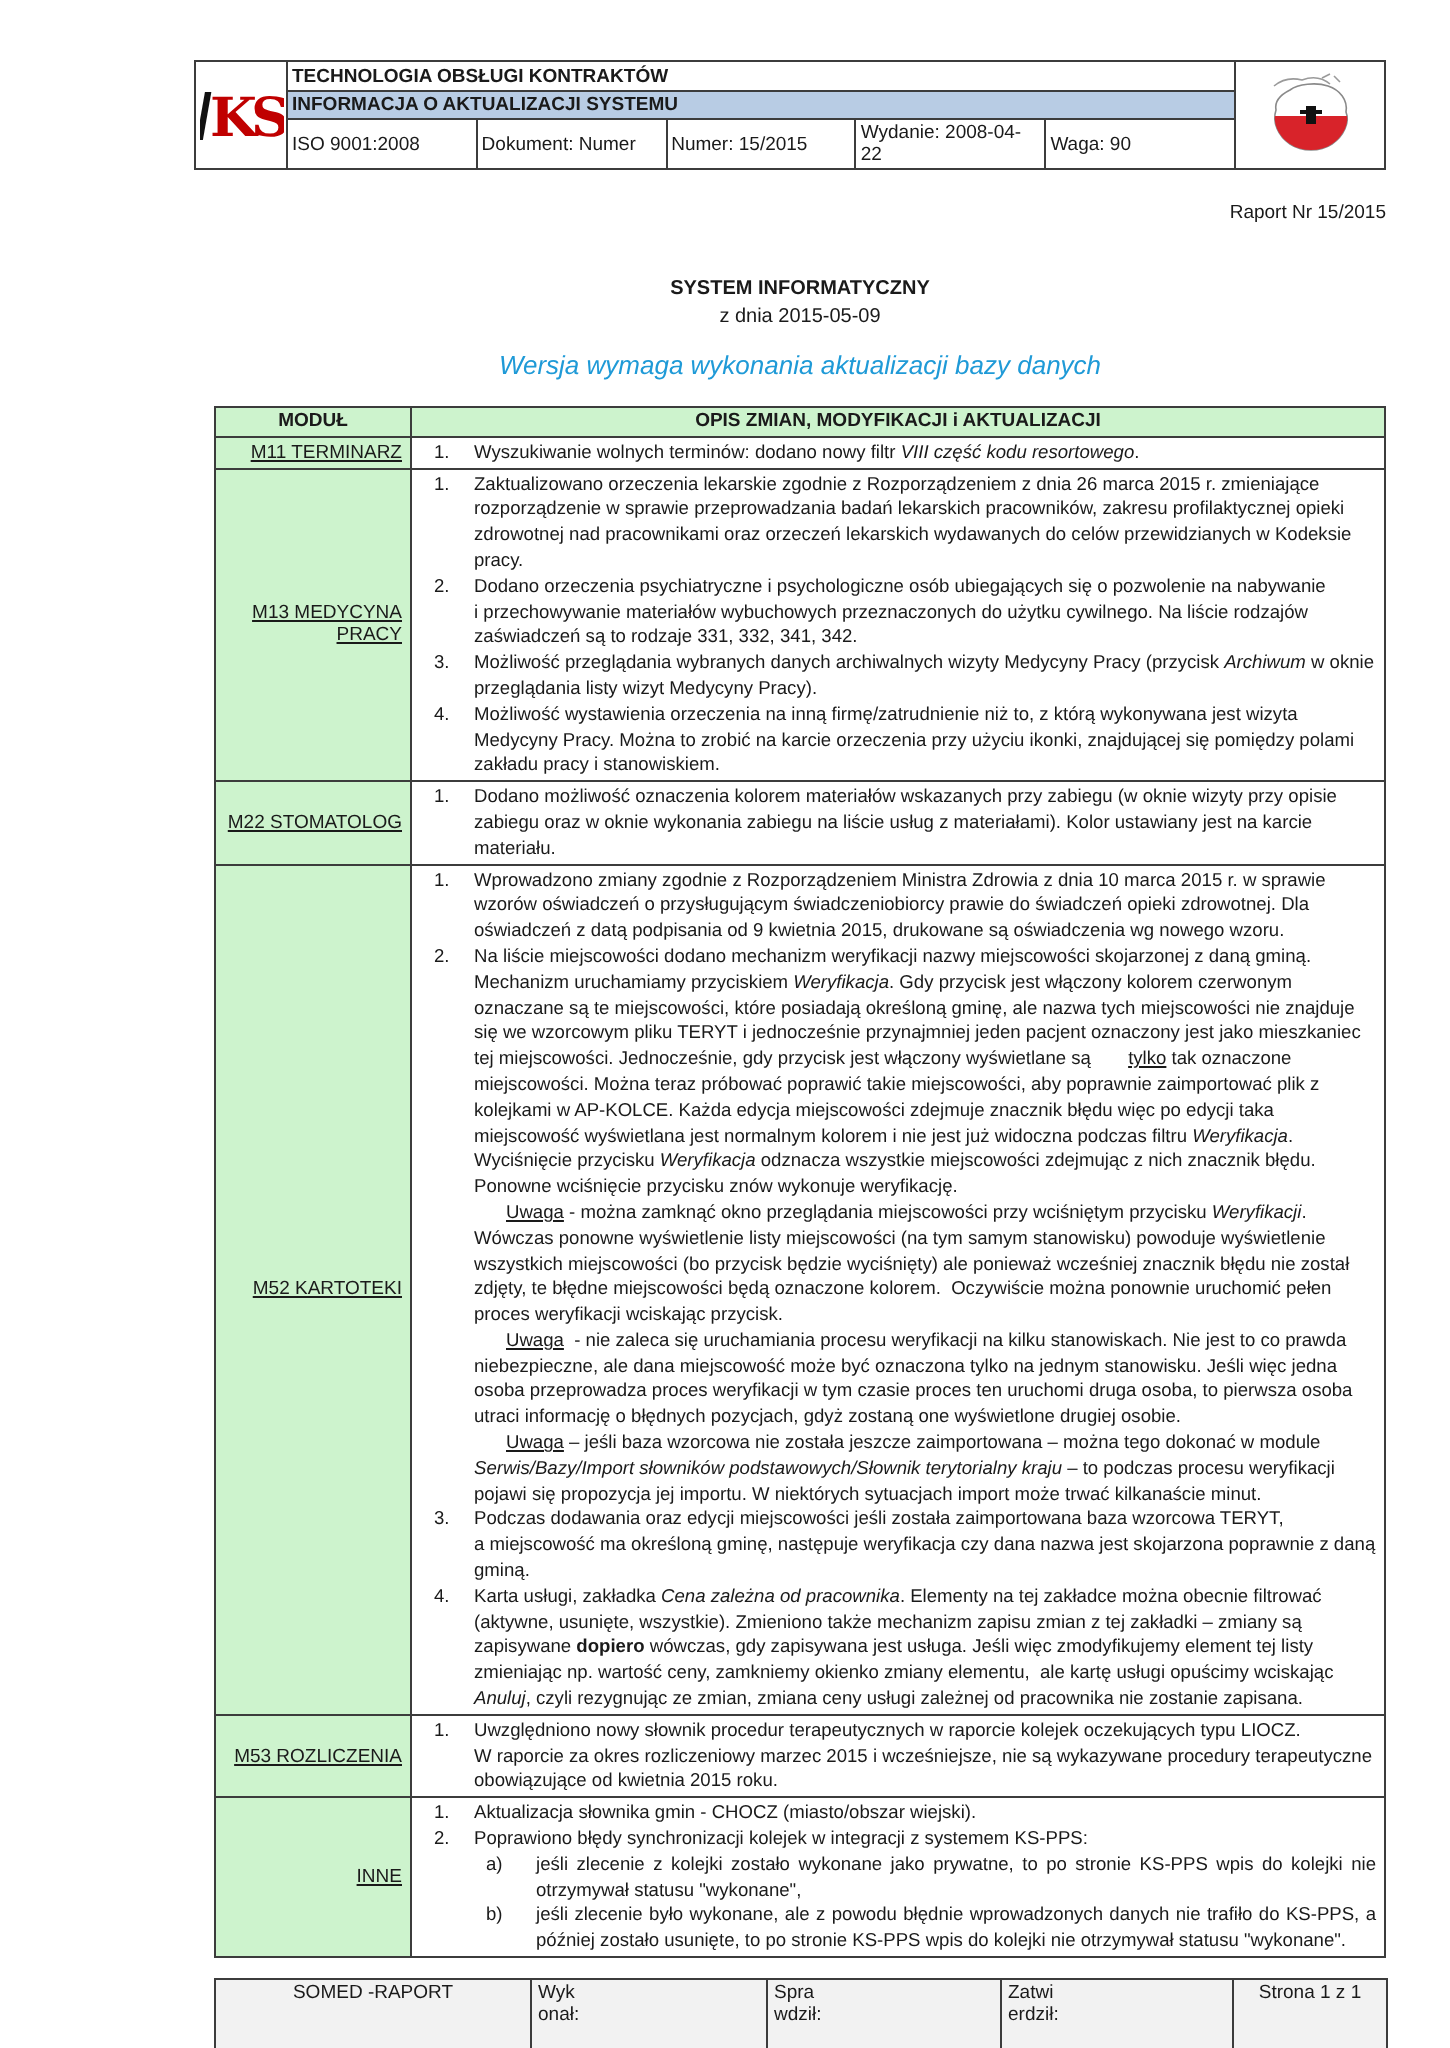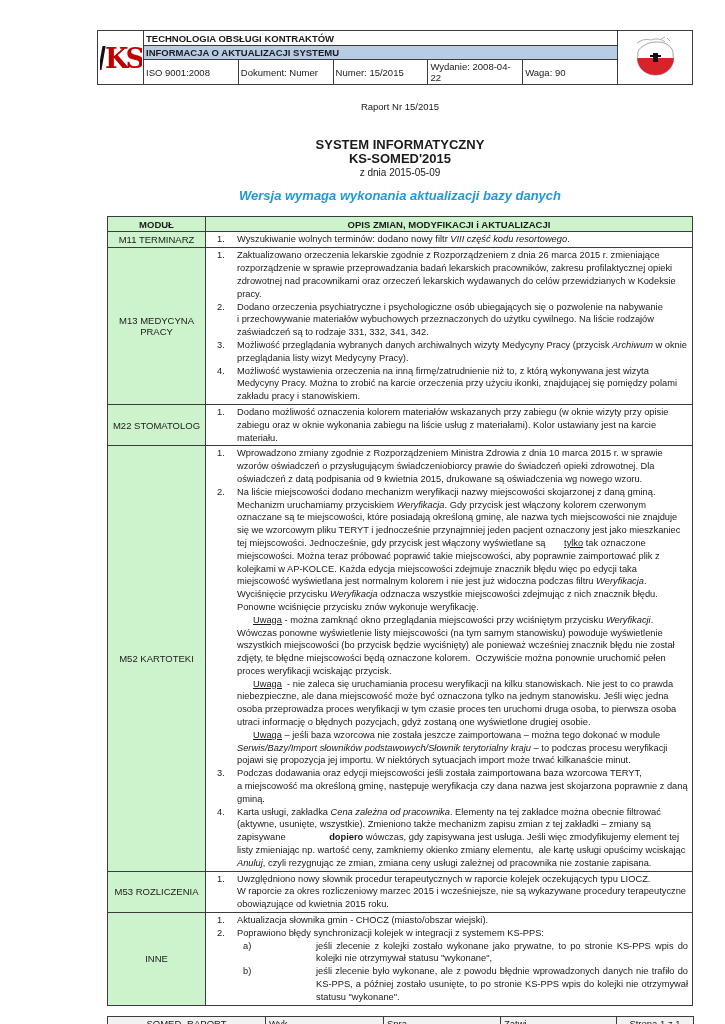--- a/index.html
+++ b/index.html
@@ -27,42 +27,42 @@
   .hdr-logo-cell{width:46px;}
   .hdr-row1{font-weight:bold;height:15px;}
   .hdr-row2{font-weight:bold;background:var(--header_blue);height:14px;}
   .hdr-row3 td{height:17px;}
   .hdr-stamp-cell{width:75px;}
 
   .ks-logo{display:block;margin:0 auto;}
   .stamp{display:block;margin:0 auto;}
 
   
-  .report-no{margin-top:16px;text-align:center;font-size:9.5px;}
+  .report-no{margin-top:16px;text-align:right;font-size:9.5px;}
   .title-block{margin-top:26px;text-align:center;line-height:13.8px;}
-  .title-block .t-bold{font-size:13px;font-weight:bold;}
+  .title-block .t-bold{font-size:10px;font-weight:bold;}
   .title-block .t-normal{font-size:10px;}
-  .notice{margin-top:9px;text-align:center;font-size:13px;font-weight:bold;font-style:italic;color:var(--notice_blue);}
+  .notice{margin-top:9px;text-align:center;font-size:13px;font-weight:normal;font-style:italic;color:var(--notice_blue);}
 
   
   .main-table{width:586px;margin-top:13px;table-layout:fixed;}
   .main-table th,.main-table td{border:1px solid var(--border);vertical-align:middle;}
   .main-table th{background:var(--module_green);font-size:9.5px;font-weight:bold;height:15px;padding:1px 2px;}
   .col-module{width:98px;}
-  .module-cell{background:var(--module_green);text-align:center;font-size:9.5px;padding:2px 4px;}
+  .module-cell{background:var(--module_green);text-align:right;font-size:9.5px;padding:2px 4px;text-decoration:underline;}
   .desc-cell{padding:1px 0;vertical-align:top;}
   .item{display:flex;align-items:flex-start;font-size:9.3px;line-height:12.8px;}
   .item>.num{flex:0 0 31px;padding-left:11px;}
   .item>.content{flex:1;padding-right:4px;}
   .para{white-space:pre-wrap;}
   .item.sub{margin-left:37px;}
   .item.sub>.num{flex:0 0 25px;padding-left:0;}
-  .item.sub .para{text-align:justify;margin-left:48px;}
+  .item.sub .para{text-align:justify;}
   .it{font-style:italic;}
-  .bd{font-weight:bold;margin-left:41px;}
+  .bd{font-weight:bold;}
   .un{text-decoration:underline;margin-left:16px;}
 
   
   .footer-table{width:586px;margin-top:10px;table-layout:fixed;}
   .footer-table td{border:1px solid var(--border);background:var(--footer_gray);font-size:9.5px;height:36px;padding:1px 3px;vertical-align:top;}
   .ft-title{width:158px;text-align:center;vertical-align:middle;}
   .ft-sign{width:117px;white-space:pre-line;}
   .ft-page{width:77px;text-align:center;vertical-align:middle;}
 </style>
 </head>
@@ -106,21 +106,20 @@
       <td style="width:118px">Wydanie: 2008-04-22</td>
       <td style="width:54px">Waga: 90</td>
     </tr>
   </tbody>
     </table>
 
   <div class="report-no">Raport Nr 15/2015</div>
 
   <div class="title-block">
     <div class="t-bold">SYSTEM INFORMATYCZNY</div>
-    <div class="t-bold">KS-SOMED'2015</div>
     <div class="t-normal">z dnia 2015-05-09</div>
   </div>
 
   <div class="notice">Wersja wymaga wykonania aktualizacji bazy danych</div>
 
   <table class="main-table">
     <colgroup>
         <col class="col-module">
         <col>
       </colgroup>

